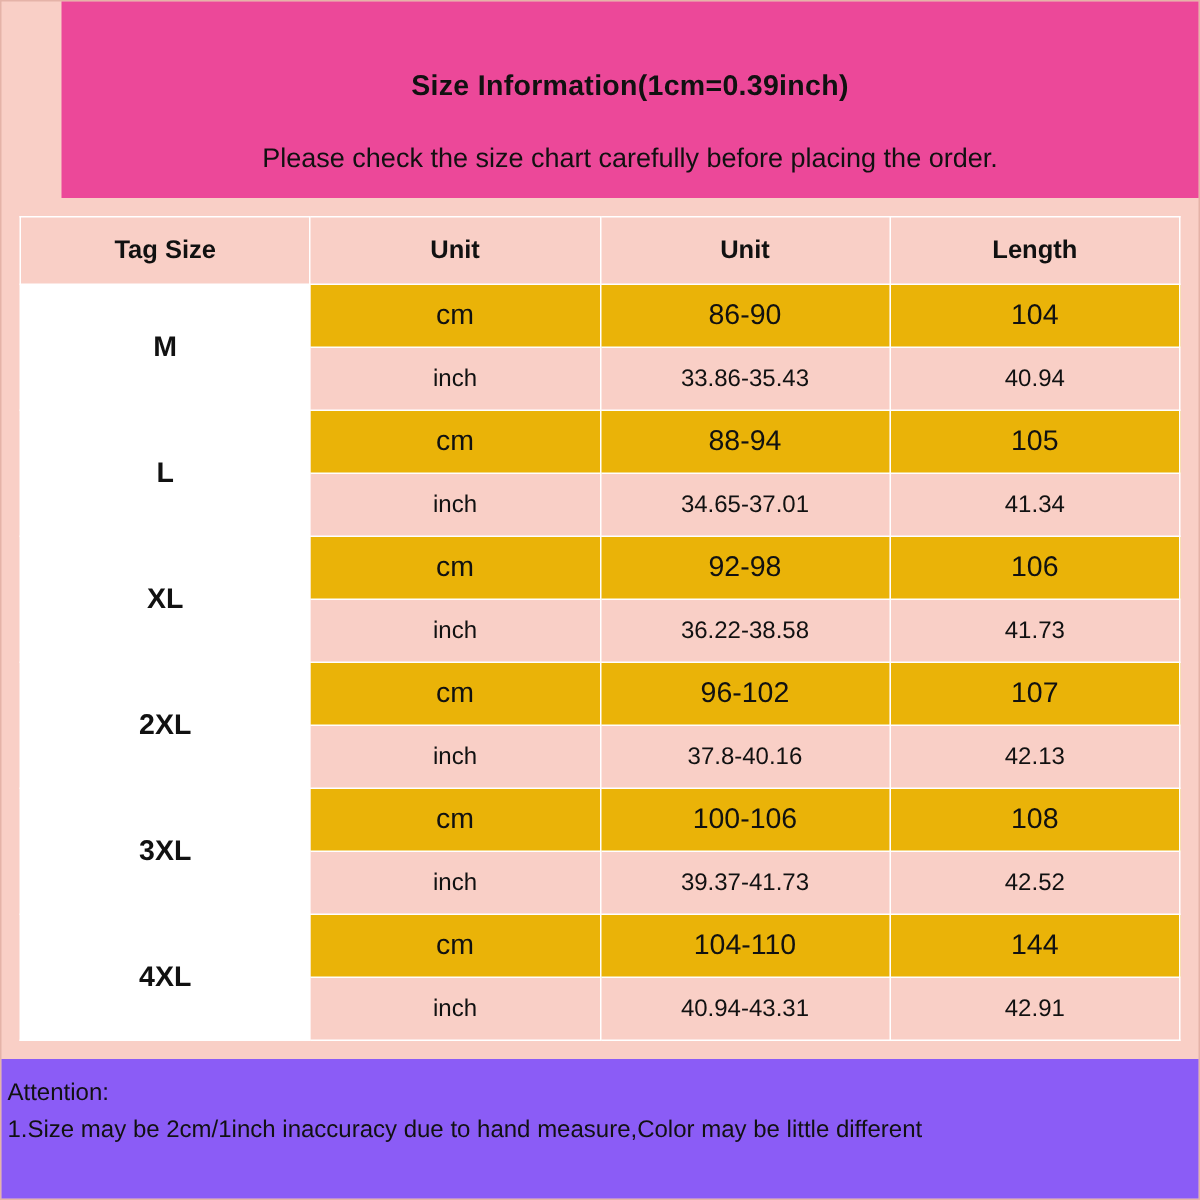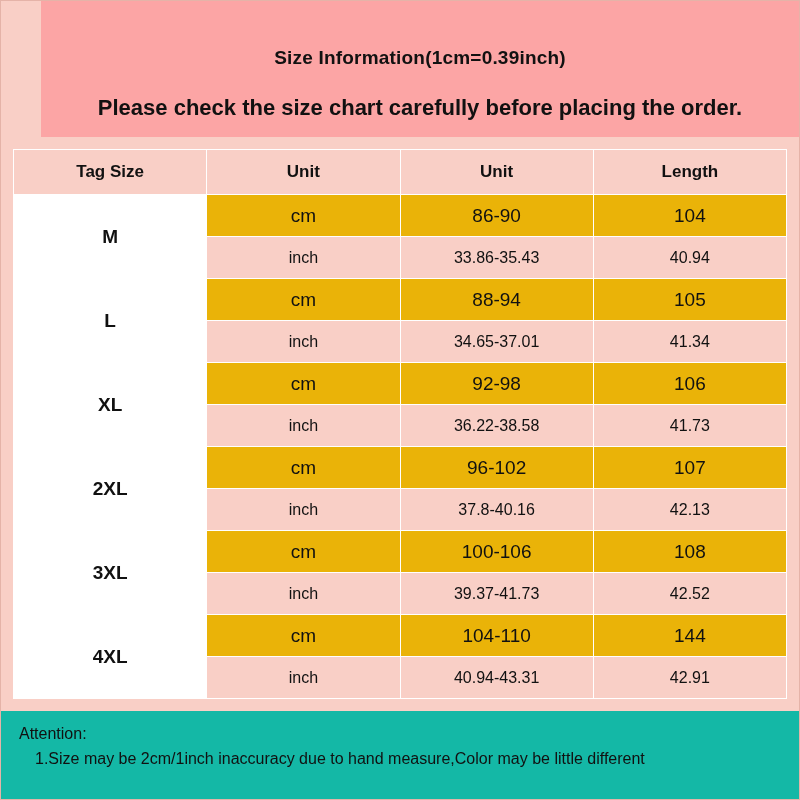--- a/index.html
+++ b/index.html
@@ -18,37 +18,37 @@
     width: 800px;
     height: 800px;
     box-sizing: border-box;
     background: #f9cfc6;
     border: 1px solid #e5b3a8;
     display: flex;
     flex-direction: column;
   }
   
   .header {
-    background: #fca5a5;
+    background: #ec4899;
     padding-top: 46px;
     padding-bottom: 16px;
     text-align: center;
     margin-left: 40px;
   }
   .header-title {
     font-size: 19px;
     font-weight: bold;
     color: #111111;
     letter-spacing: 0.2px;
     margin-bottom: 26px;
   }
   .header-sub {
-    font-size: 22px;
-    color: #111111;
-    font-weight: bold;
+    font-size: 18px;
+    color: #111111;
+    font-weight: normal;
   }
   
   .table-wrap {
     padding: 12px;
   }
   table.size-table {
     border-collapse: collapse;
     width: 100%;
     table-layout: fixed;
   }
@@ -83,34 +83,33 @@
   }
   td.row-pink {
     background: #f9cfc6;
     font-size: 16px;
     height: 39px;
     margin-left: 34px;
   }
   
   .attention {
     flex: 1;
-    background: #14b8a6;
-    padding: 14px 8px 8px 18px;
+    background: #8b5cf6;
+    padding: 14px 8px 8px 4px;
     box-sizing: border-box;
   }
   .attention-title {
     font-size: 16px;
     color: #111111;
     margin-bottom: 4px;
   }
   .attention-line {
     font-size: 16px;
     color: #111111;
     line-height: 1.45;
-    margin-left: 16px;
   }
 </style>
 </head>
 <body>
 
 <div class="page">
 
   <div class="header">
     <div class="header-title">Size Information(1cm=0.39inch)</div>
     <div class="header-sub">Please check the size chart carefully before placing the order.</div>

